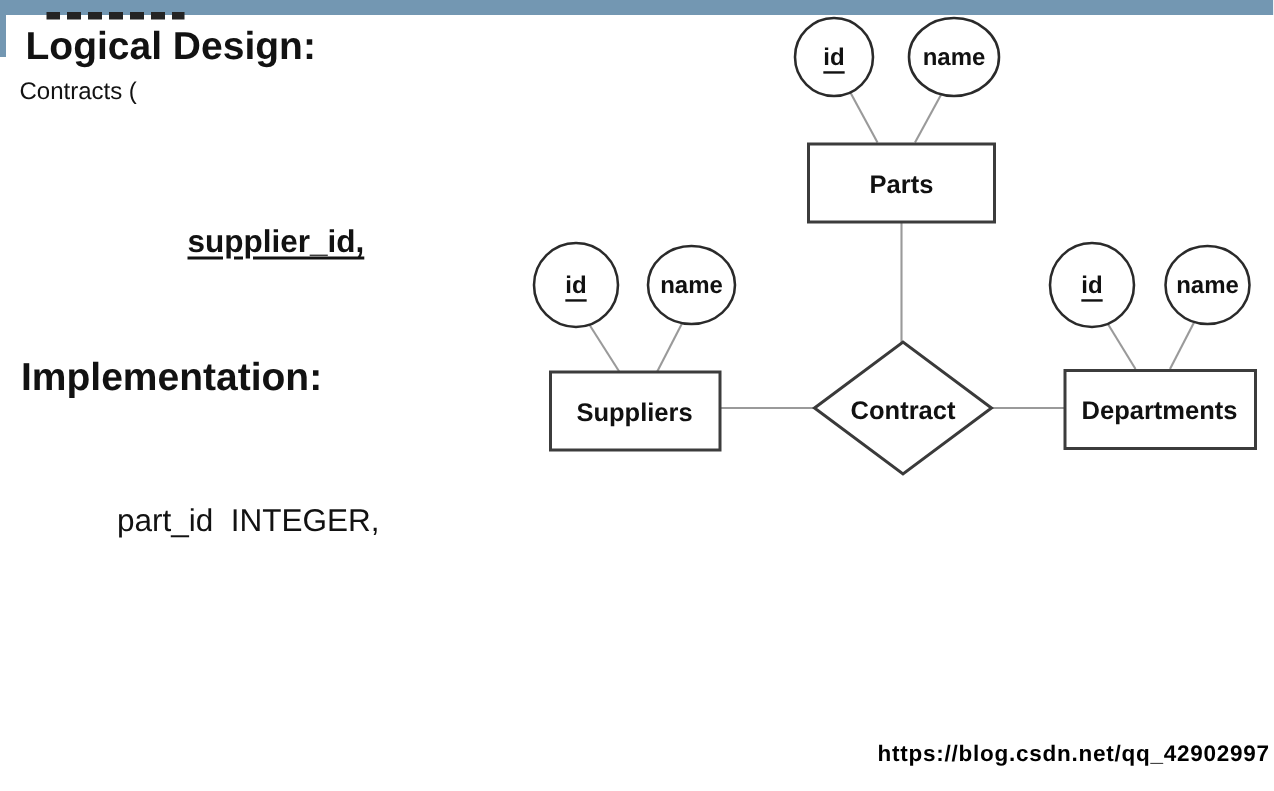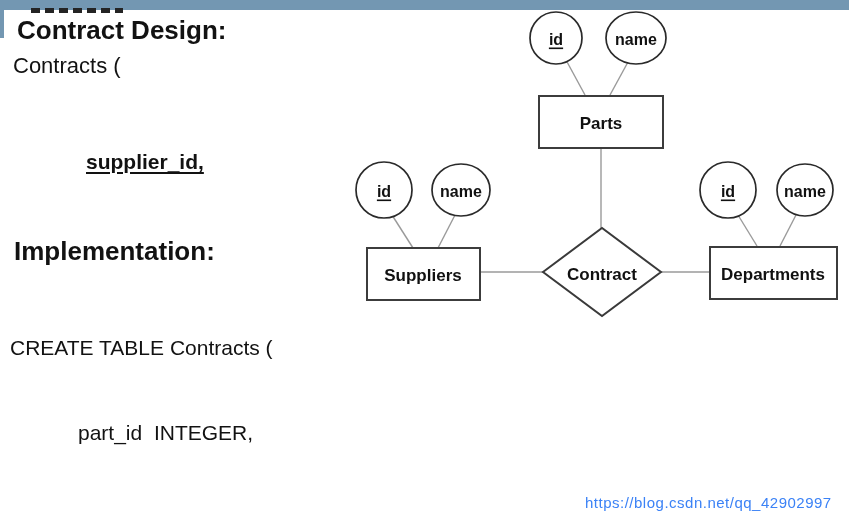--- a/index.html
+++ b/index.html
@@ -24,70 +24,70 @@
     background:repeating-linear-gradient(90deg,#242424 0 9px,transparent 9px 14px);
   }
   .heading{
     position:absolute;
     font-size:26px;font-weight:bold;letter-spacing:0px;
     white-space:pre;
   }
   #heading-logical{left:17px;top:15px;}
   #heading-implementation{left:14px;top:236px;text-align:center;}
   .plainline{
-    position:absolute;font-size:22px;white-space:pre;
+    position:absolute;font-size:16px;white-space:pre;
   }
   #contracts-open{left:13px;top:53px;}
   .attr-list{
     position:absolute;left:86px;top:84px;
     font-size:21px;font-weight:bold;line-height:31px;white-space:pre;
   }
-  .attr-list .u{text-decoration:underline;text-decoration-thickness:2px;text-underline-offset:3px;}
+  .attr-list .u{text-decoration:underline;text-decoration-thickness:2px;text-underline-offset:3px;margin-left:39px;}
   .sql-block{
     position:absolute;left:10px;top:277px;
     font-size:21px;line-height:28.4px;white-space:pre;
   }
   .sql-line.indent{padding-left:68px;}
   .diagram{
     position:absolute;left:0;top:0;width:849px;height:527px;
   }
   .diagram text{
     font-family:"Liberation Sans", sans-serif;
     font-weight:bold;fill:#111111;
   }
   .ent-label{font-size:17px;}
   .attr-label{font-size:16px;}
   .rel-label{font-size:17px;}
   .watermark{
     position:absolute;left:585px;top:494px;
-    font-size:15px;color:#3b82f6;letter-spacing:0.5px;
+    font-size:15px;color:#000000;letter-spacing:0.5px;
     white-space:pre;
+    font-weight:bold;
   }
 </style>
 </head>
 <body>
 
 <div class="page">
 
   <div class="top-bar"></div>
   <div class="left-strip"></div>
   <div class="artifact"></div>
 
-  <div id="heading-logical" class="heading">Contract Design:</div>
+  <div id="heading-logical" class="heading">Logical Design:</div>
 
   <div id="contracts-open" class="plainline">Contracts (</div>
 
   <div class="attr-list">
     <div><span class="u">supplier_id,</span><span></span></div>
   </div>
 
   <div id="heading-implementation" class="heading">Implementation:</div>
 
   <div class="sql-block">
-    <div class="sql-line">CREATE TABLE Contracts (</div>
     <div class="sql-line indent">part_id  INTEGER,</div>
     
     
     
     
     
   </div>
 
   <svg class="diagram" viewBox="0 0 849 527">
 

